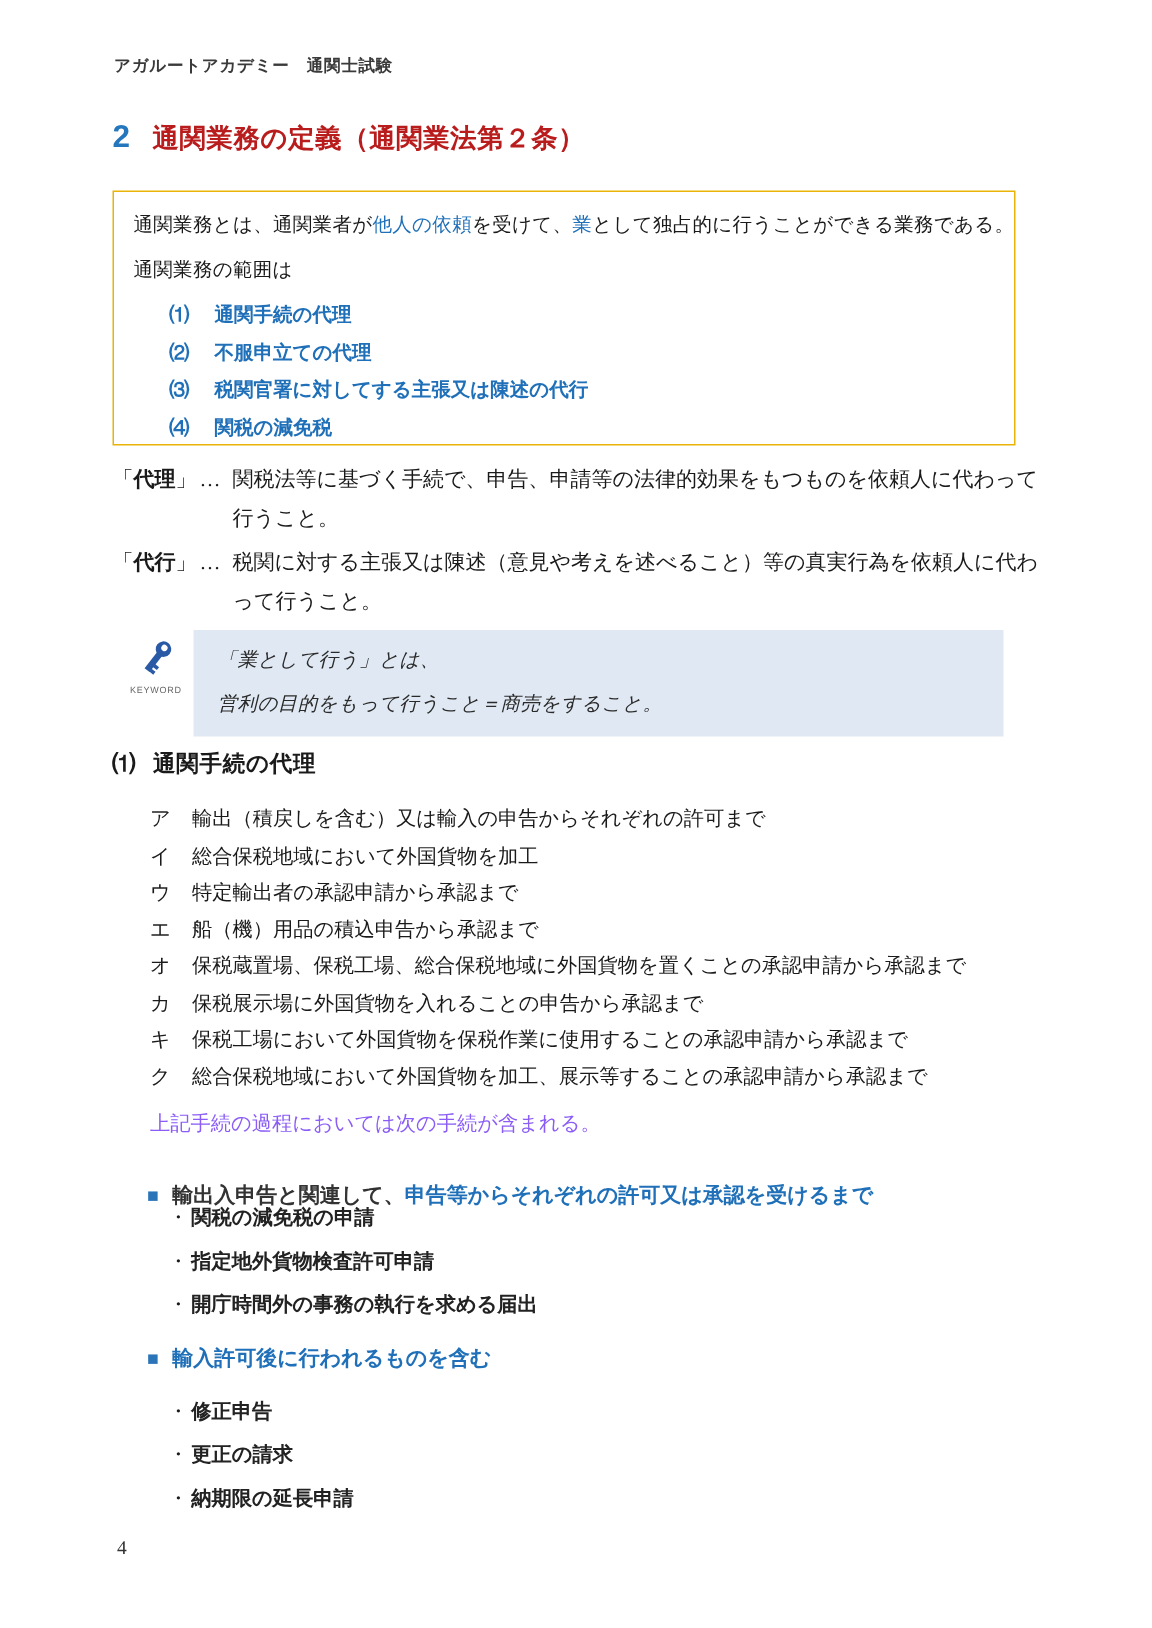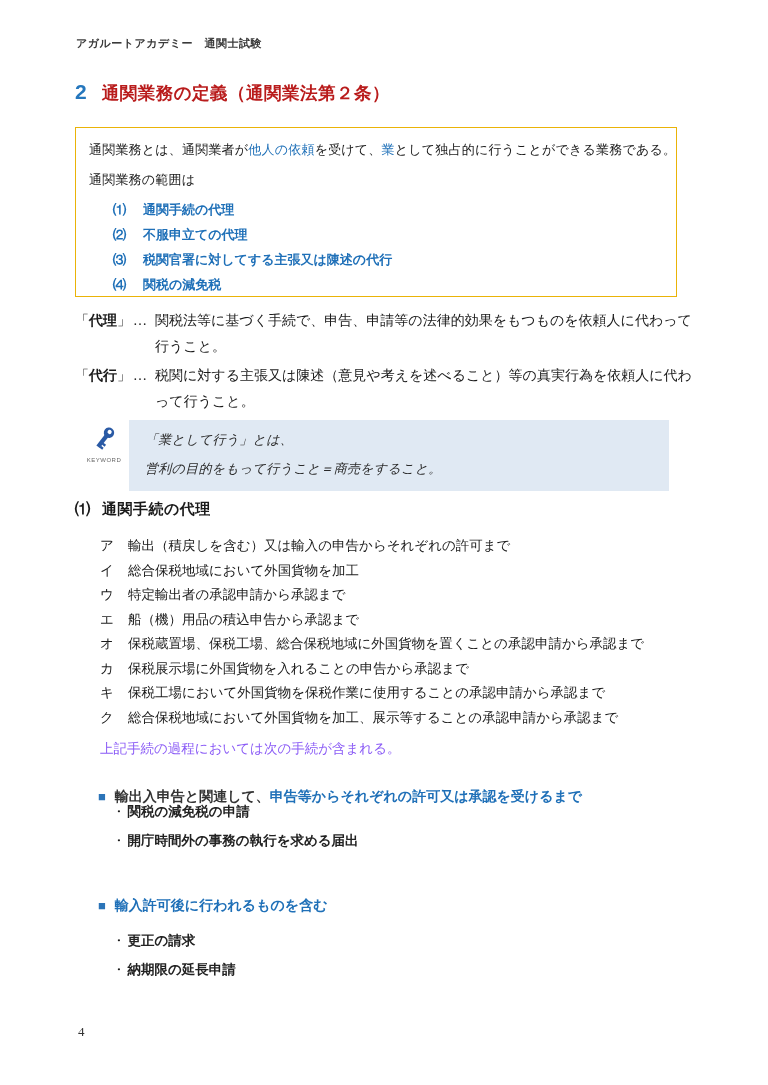--- a/index.html
+++ b/index.html
@@ -202,28 +202,30 @@
   <div class="note">上記手続の過程においては次の手続が含まれる。</div>
 
   <div class="blk-heading blk1">
     <span class="sq">■</span>
     <span class="dark">輸出入申告と関連して、</span>
     <span class="bluet">申告等からそれぞれの許可又は承認を受けるまで</span>
   </div>
 
   <div class="bullets bullets1">
     <div class="bullet-row"><span class="dot">・</span><span class="b">関税の減免税</span><span class="r">の申請</span></div>
+    <div class="bullet-row"><span class="dot">・</span><span class="b">指定地外貨物検査</span><span class="r">許可申請</span></div>
     <div class="bullet-row"><span class="dot">・</span><span class="b">開庁時間外</span><span class="r">の事務の執行を求める届出</span></div>
   </div>
 
   <div class="blk-heading blk2">
     <span class="sq">■</span>
     <span class="bluet">輸入許可後に行われるものを含む</span>
   </div>
 
   <div class="bullets bullets2">
+    <div class="bullet-row"><span class="dot">・</span><span class="b">修正申告</span></div>
     <div class="bullet-row"><span class="dot">・</span><span class="b">更正の請求</span></div>
     <div class="bullet-row"><span class="dot">・</span><span class="b">納期限の延長申請</span></div>
   </div>
 
   <div class="pagenum">4</div>
 
 </div>
 
 </body></html>

